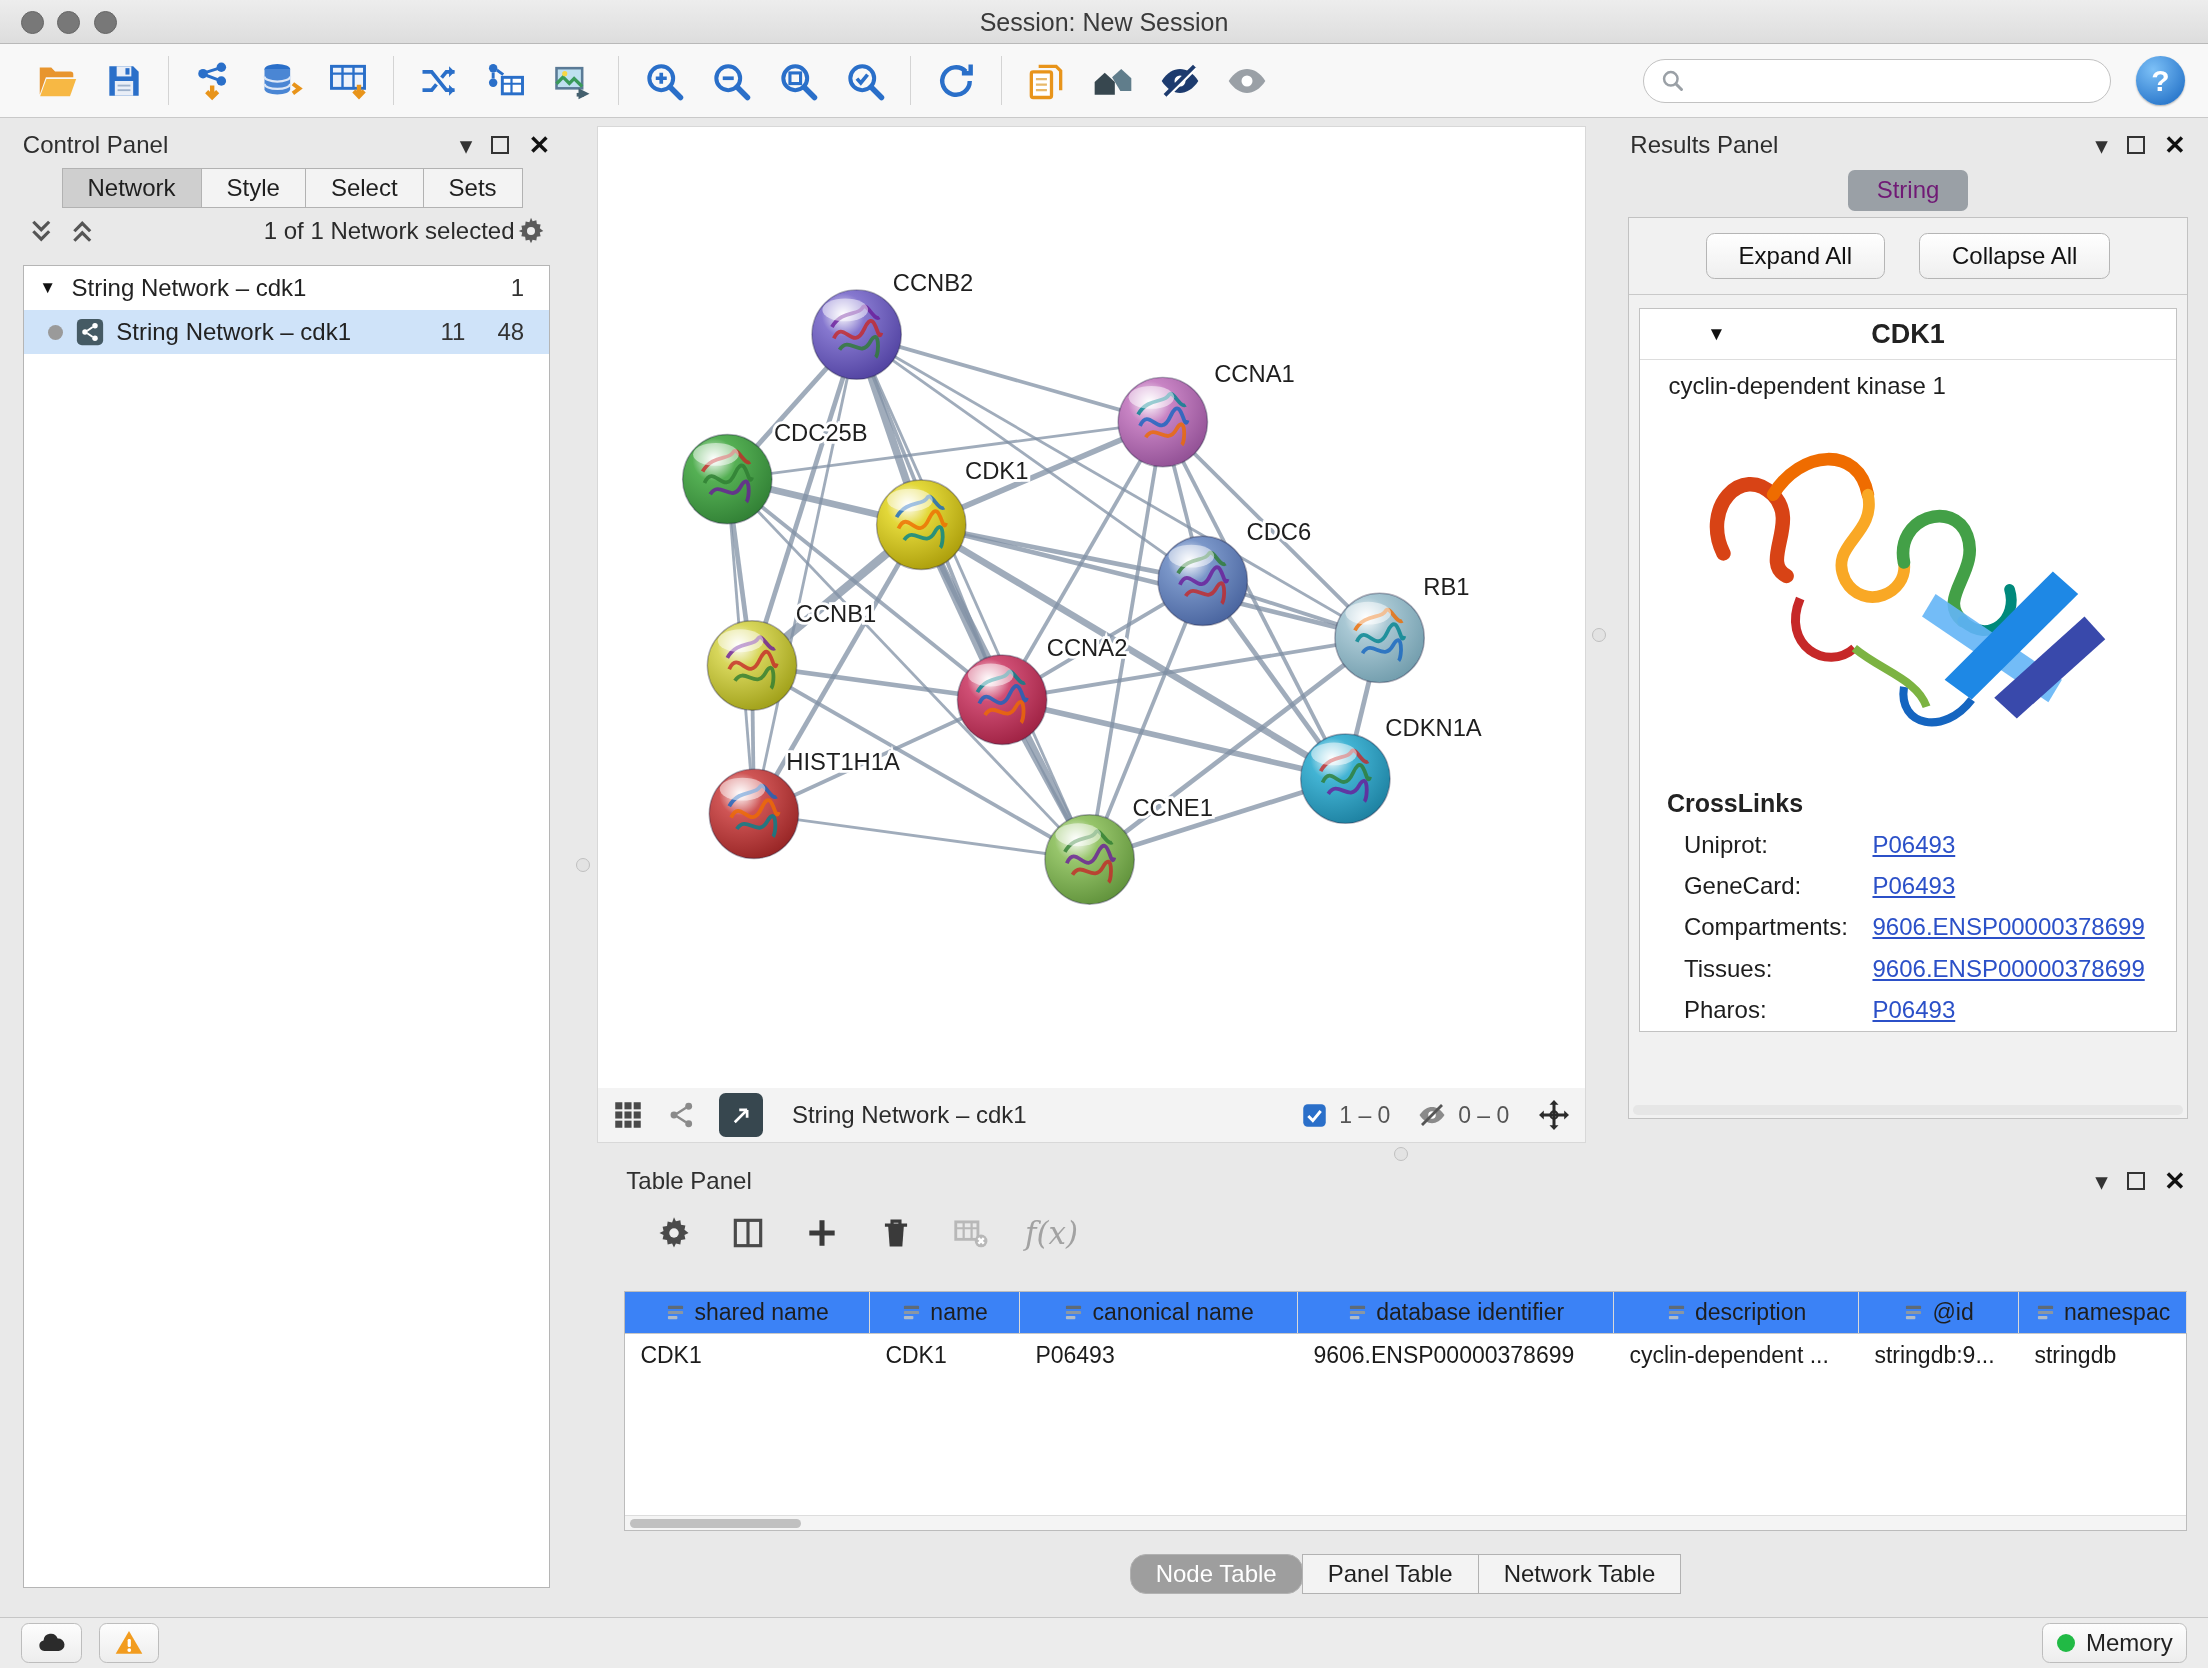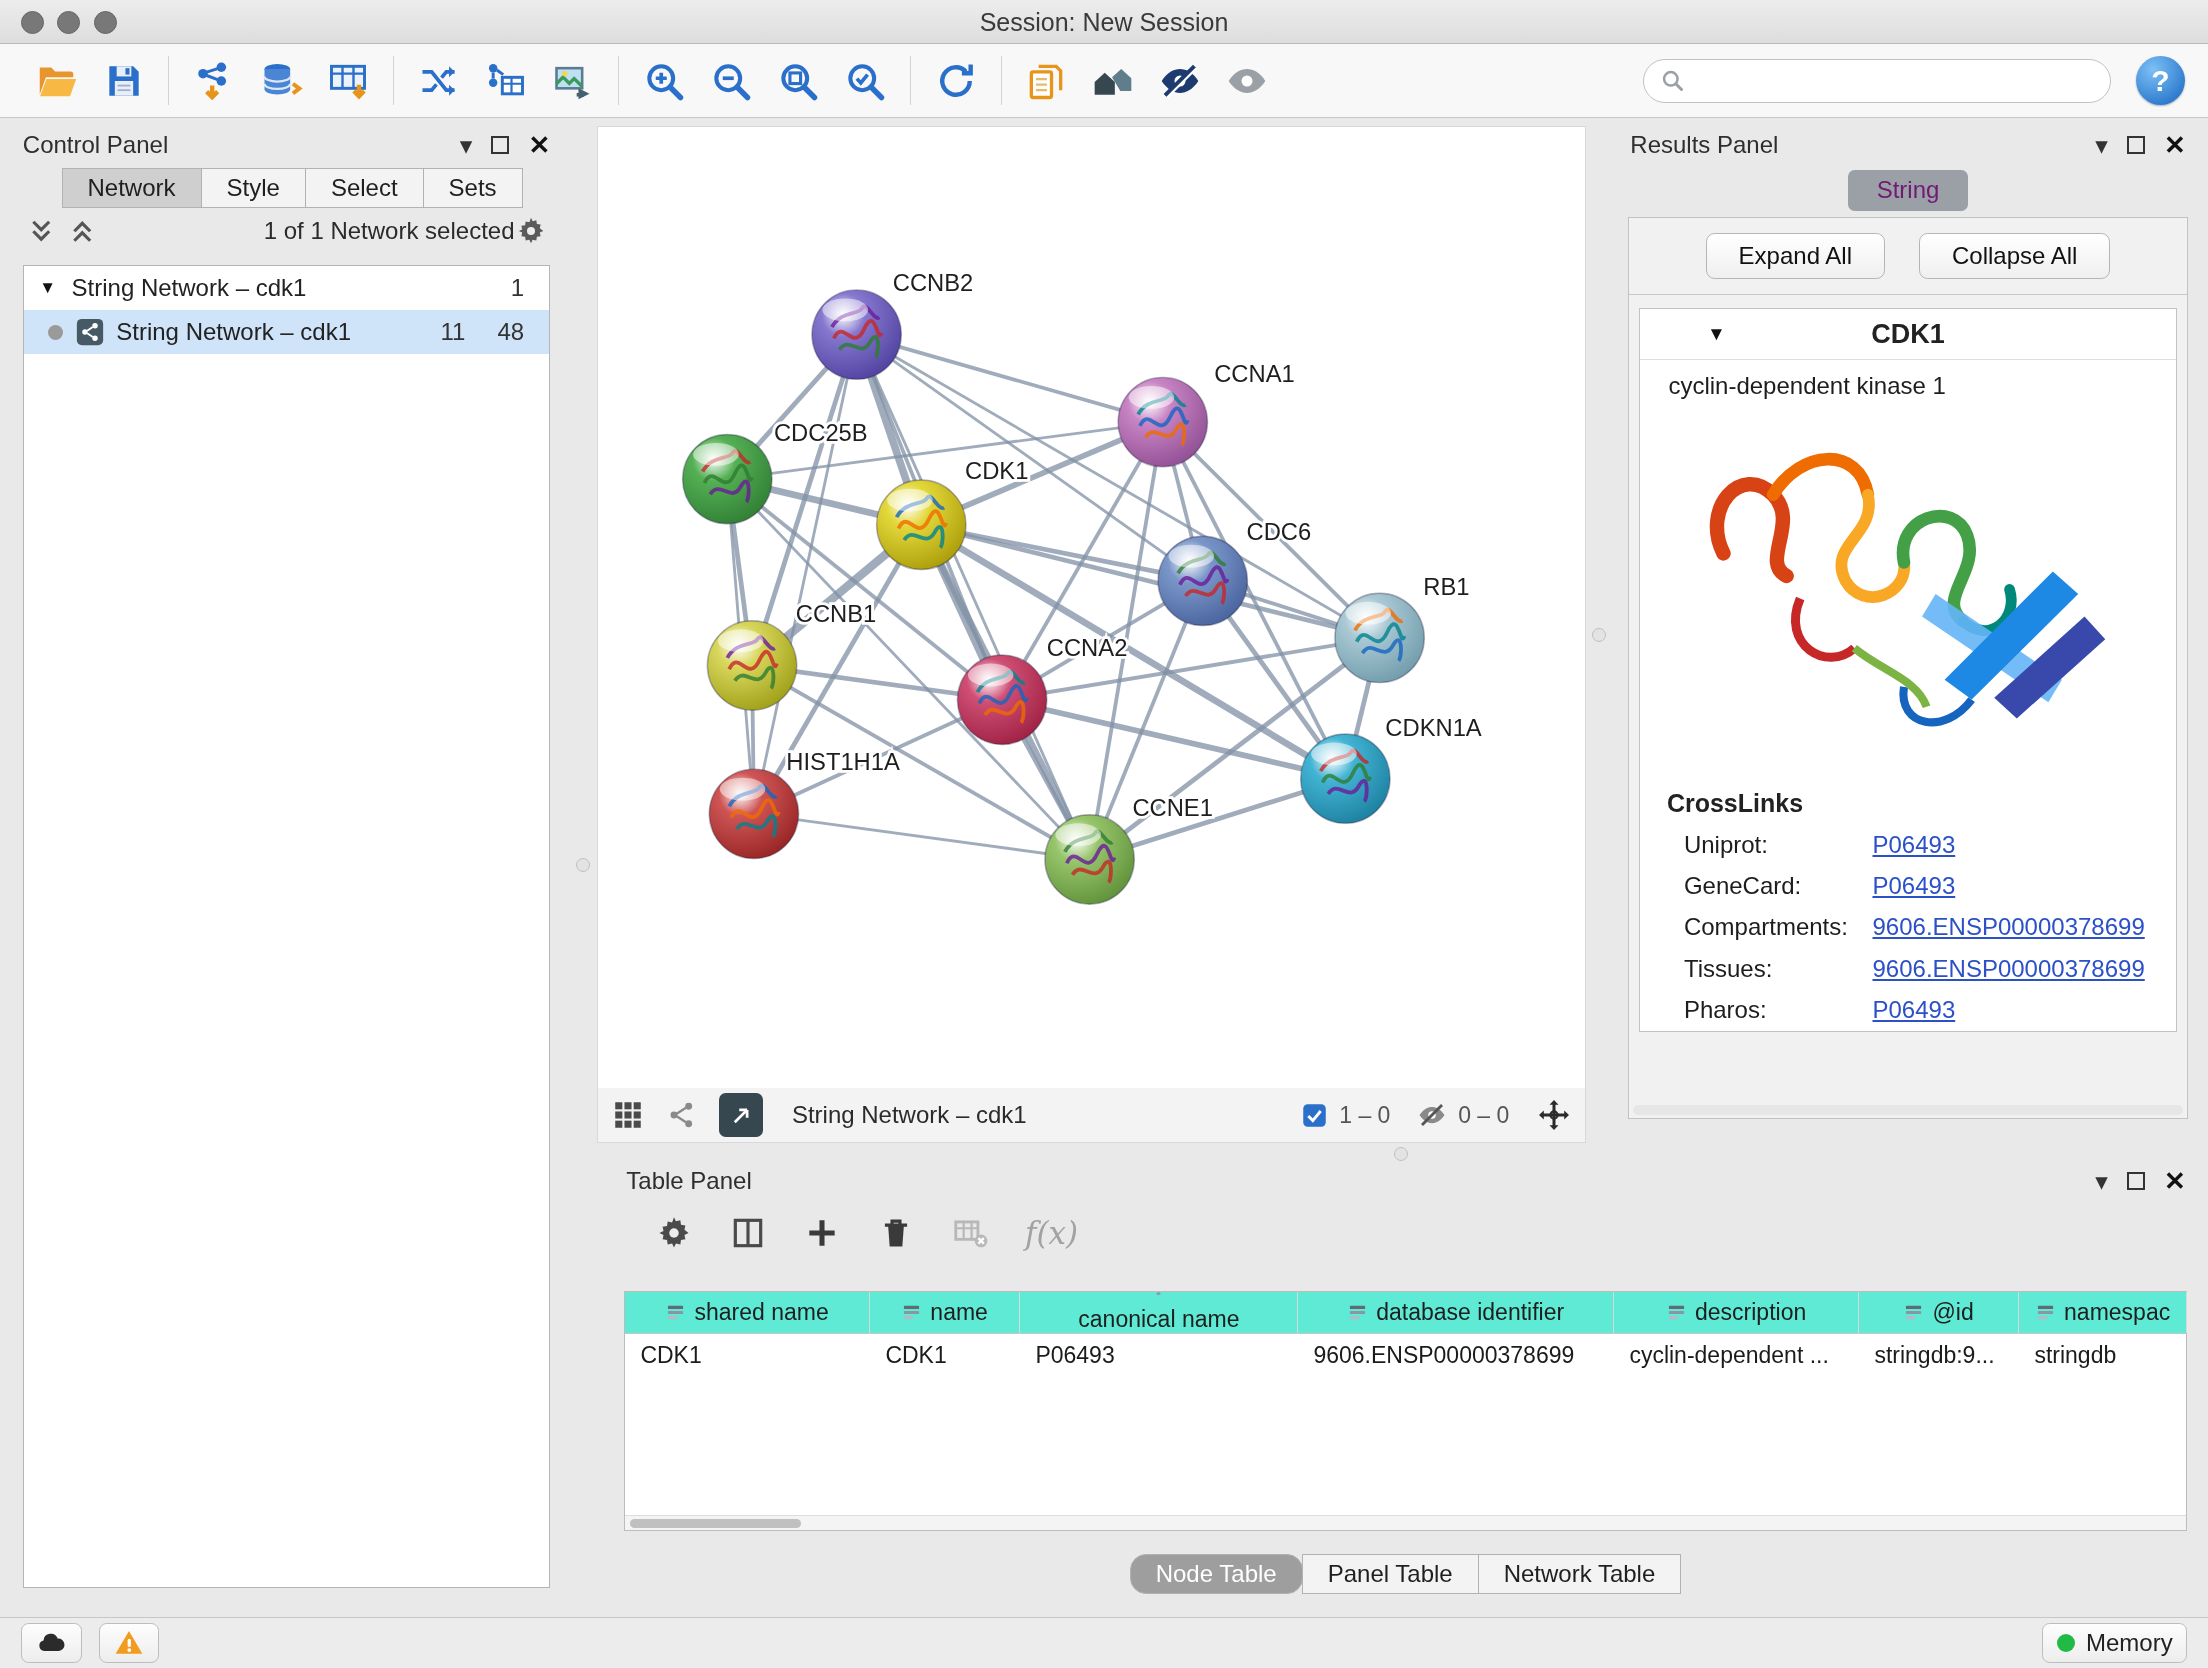--- a/index.html
+++ b/index.html
@@ -78,21 +78,21 @@
   .cl-row { display:flex; font-size:24px; padding:6.7px 0 6.7px 44px; }
   .cl-label { width:181px; color:#1d1d1d; }
   .cl-value { color:#2b50c8; text-decoration:underline; margin-left:7.6px; white-space:nowrap; }
   .rp-scroll { position:absolute; left:3.8px; right:3.8px; bottom:2.9px; height:9.5px; background:#e6e6e6; border-radius:4.8px; }
 
   
   .table-panel { position:absolute; left:613px; top:1162px; width:1586px; height:455px; }
   .tp-toolbar { display:flex; align-items:center; gap:36px; padding:7.6px 0 0 42px; height:59px; }
   .tp-fx { font-family:"DejaVu Serif", serif; font-style:italic; font-size:31px; color:#a2a2a2; }
   .tbl-wrap { position:absolute; left:11.4px; top:129px; width:1563px; height:240px; background:#fff; border:1px solid #bcbcbc; }
-  .tbl-header { display:flex; height:42px; background:#5eead4; border-bottom:1px solid #c8c8c8; }
+  .tbl-header { display:flex; height:42px; background:#3b82f6; border-bottom:1px solid #c8c8c8; }
   .th { display:flex; align-items:center; justify-content:center; gap:9.5px; font-size:23px; color:#1e1e1e;
     border-right:1px solid #d9d9d9; overflow:hidden; white-space:nowrap; flex:0 0 auto; }
   .tbl-row { display:flex; height:42px; }
   .td { display:flex; align-items:center; padding-left:15px; font-size:23px; color:#1b1b1b; overflow:hidden; white-space:nowrap; flex:0 0 auto; }
   .tbl-hscroll { position:absolute; left:0; right:0; bottom:0; height:15px; background:#f4f4f4; border-top:1px solid #ddd; }
   .tbl-thumb { position:absolute; left:4.8px; top:2.9px; width:171px; height:9.5px; background:#c0c0c0; border-radius:4.8px; }
   .tp-tabs { position:absolute; left:0; right:0; top:392px; display:flex; justify-content:center; }
   .tp-tabs .tab.selected { background:#9e9e9e; color:#fff;border-radius:16px; }
 
   
@@ -665,21 +665,21 @@
             <span>shared name</span>
           </div>
           <div class="th" style="width: 150px;">
             <svg width="19" height="19" viewBox="0 0 20 20">
               <rect x="2" y="3" width="16" height="3.4" rx="1" fill="#5f6b76"></rect>
               <rect x="2" y="8.3" width="16" height="3.4" rx="1" fill="#8a97a3"></rect>
               <rect x="2" y="13.6" width="10" height="3.4" rx="1" fill="#b0bcc8"></rect>
             </svg>
             <span>name</span>
           </div>
-          <div class="th" style="width: 278px; flex-direction: column;">
+          <div class="th" style="width: 278px;">
             <svg width="19" height="19" viewBox="0 0 20 20">
               <rect x="2" y="3" width="16" height="3.4" rx="1" fill="#5f6b76"></rect>
               <rect x="2" y="8.3" width="16" height="3.4" rx="1" fill="#8a97a3"></rect>
               <rect x="2" y="13.6" width="10" height="3.4" rx="1" fill="#b0bcc8"></rect>
             </svg>
             <span>canonical name</span>
           </div>
           <div class="th" style="width: 316px;">
             <svg width="19" height="19" viewBox="0 0 20 20">
               <rect x="2" y="3" width="16" height="3.4" rx="1" fill="#5f6b76"></rect>

